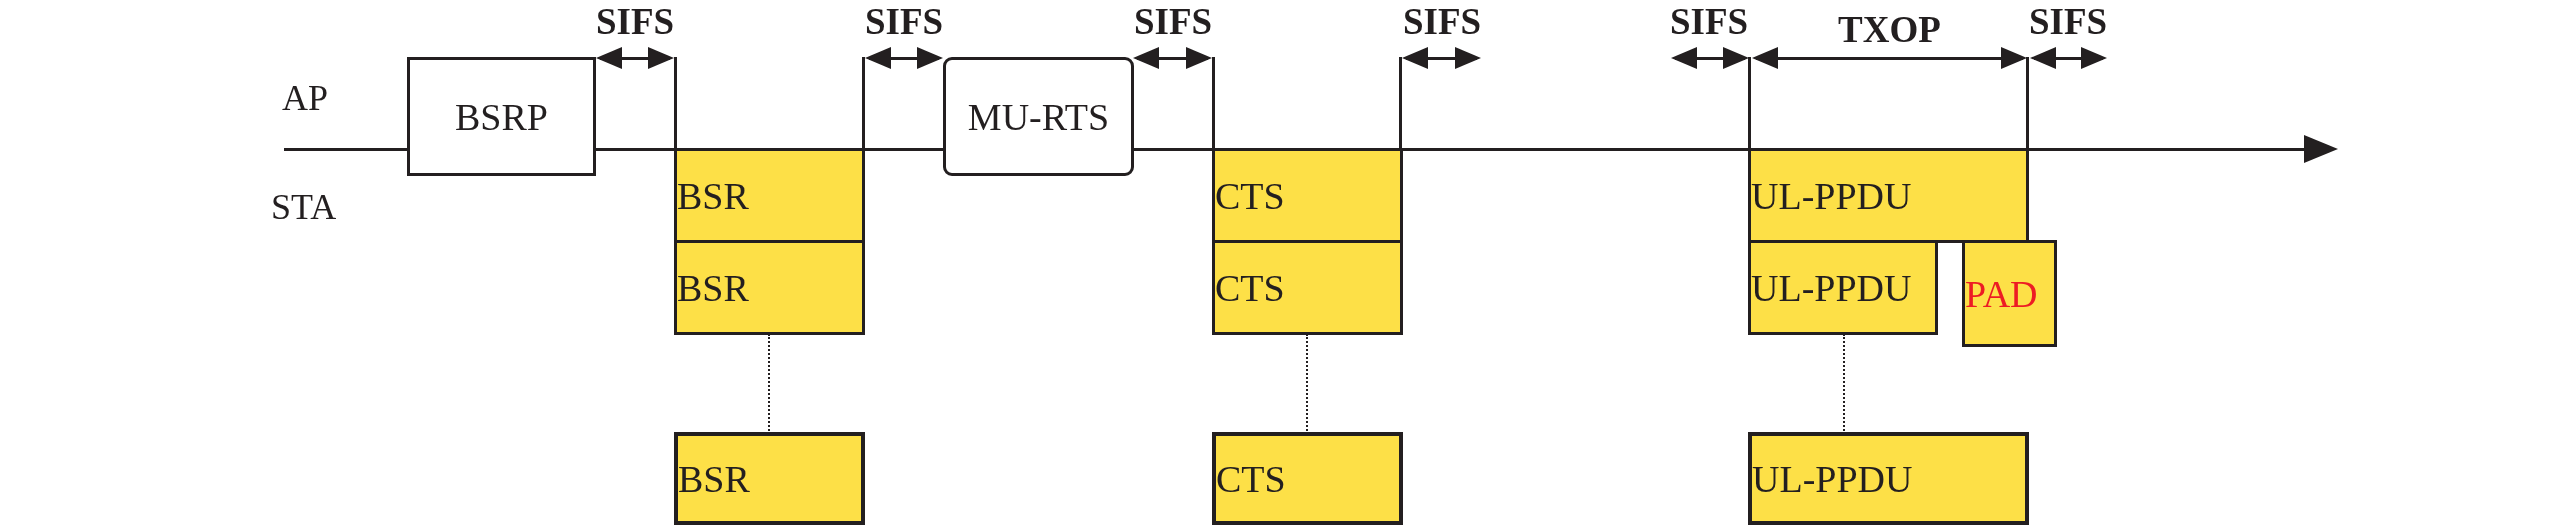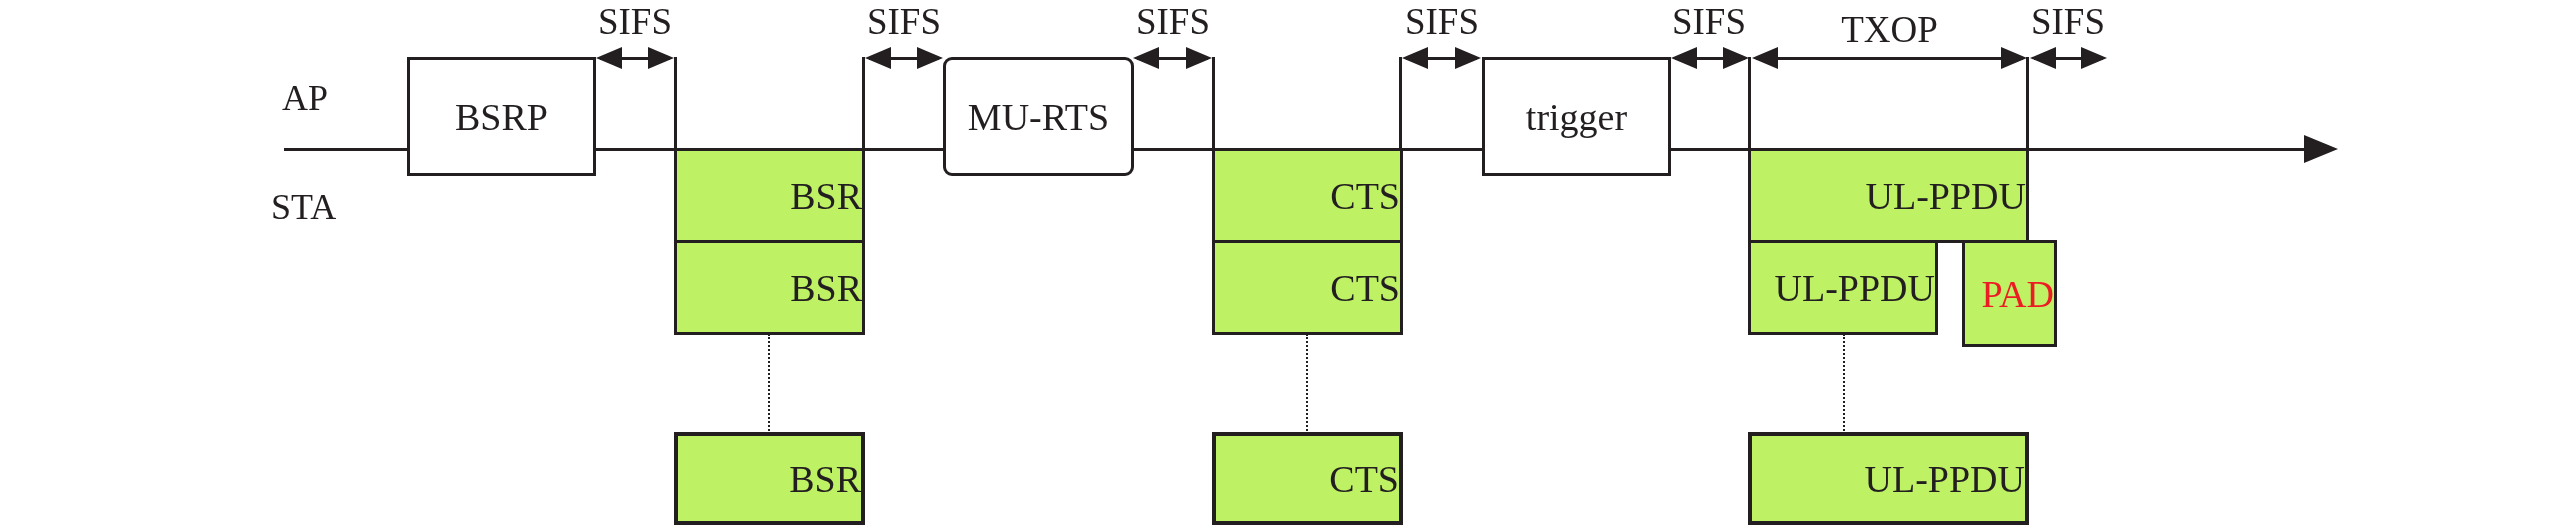--- a/index.html
+++ b/index.html
@@ -3,33 +3,33 @@
 <meta charset="utf-8">
 <style>
   :root{ --ink:#231f20; --pad-red:#ed1c24; }
   html,body{margin:0;padding:0;background:#ffffff;}
   .canvas{
     position:relative; width:2576px; height:528px; background:#ffffff;
     font-family:"Liberation Serif","DejaVu Serif",serif; color:var(--ink);
     overflow:hidden;
   }
   .rowlab{position:absolute; font-size:36px; line-height:1; white-space:nowrap;}
-  .gaplab{position:absolute; font-size:37px; line-height:1; text-align:center; white-space:nowrap;}
+  .gaplab{position:absolute; font-size:37px; line-height:1; text-align:center; white-space:nowrap;font-weight:bold;}
   
   .timeline{position:absolute; left:284px; top:148px; width:2022px; height:3.3px; background:var(--ink);}
   .tl-head{position:absolute; left:2304px; top:135px; width:0; height:0;
     border-top:14.7px solid transparent; border-bottom:14.7px solid transparent;
     border-left:34px solid var(--ink);}
   
   .fbox{position:absolute; top:57px; height:119px; border:3.3px solid var(--ink);
     box-sizing:border-box; background:#fff; display:flex; align-items:center;
     justify-content:center; font-size:38px; line-height:1;}
   
   .sbox{position:absolute; border:3.3px solid var(--ink); box-sizing:border-box;
-    background:#bef264; display:flex; align-items:center; justify-content:flex-end;
+    background:#fde047; display:flex; align-items:center; justify-content:flex-start;
     font-size:38px; line-height:1;}
   .sbox.detached{border-width:4.1px;}
   
   .vseg{position:absolute; width:3.3px; background:var(--ink); top:57px; height:94px;}
   
   .darrow{position:absolute; top:47px; height:23px;}
   .darrow .aline{position:absolute; left:4.1px; right:4.1px; top:9.8px; height:3.3px; background:var(--ink);}
   .darrow .ah{position:absolute; top:0; width:0; height:0;}
   .darrow .ah.l{left:0; border-top:11.4px solid transparent; border-bottom:11.4px solid transparent; border-right:26px solid var(--ink);}
   .darrow .ah.r{right:0; border-top:11.4px solid transparent; border-bottom:11.4px solid transparent; border-left:26px solid var(--ink);}
@@ -46,23 +46,20 @@
   <div class="tl-head"></div>
 
   <div class="rowlab" style="left:282px; top:80px;">AP</div>
   <div class="rowlab" style="left:271px; top:189px;">STA</div>
 
   <div class="fbox" style="left:407px;  width:189px;">
       <span>BSRP</span>
     </div>
   <div class="fbox" style="left:943px; width:191px;border-radius:9px;">
       <span>MU-RTS</span>
-    </div>
-  <div class="fbox" style="left:1482px; width:189px;">
-      <span>trigger</span>
     </div>
 
   <div class="vseg" style="left:674px;"></div>
   <div class="vseg" style="left:862px;"></div>
   <div class="vseg" style="left:1212px;"></div>
   <div class="vseg" style="left:1399px;"></div>
   <div class="vseg" style="left:1748px;"></div>
   <div class="vseg" style="left:2026px;"></div>
 
   <div class="darrow" style="left:596px;  width:78px;">

